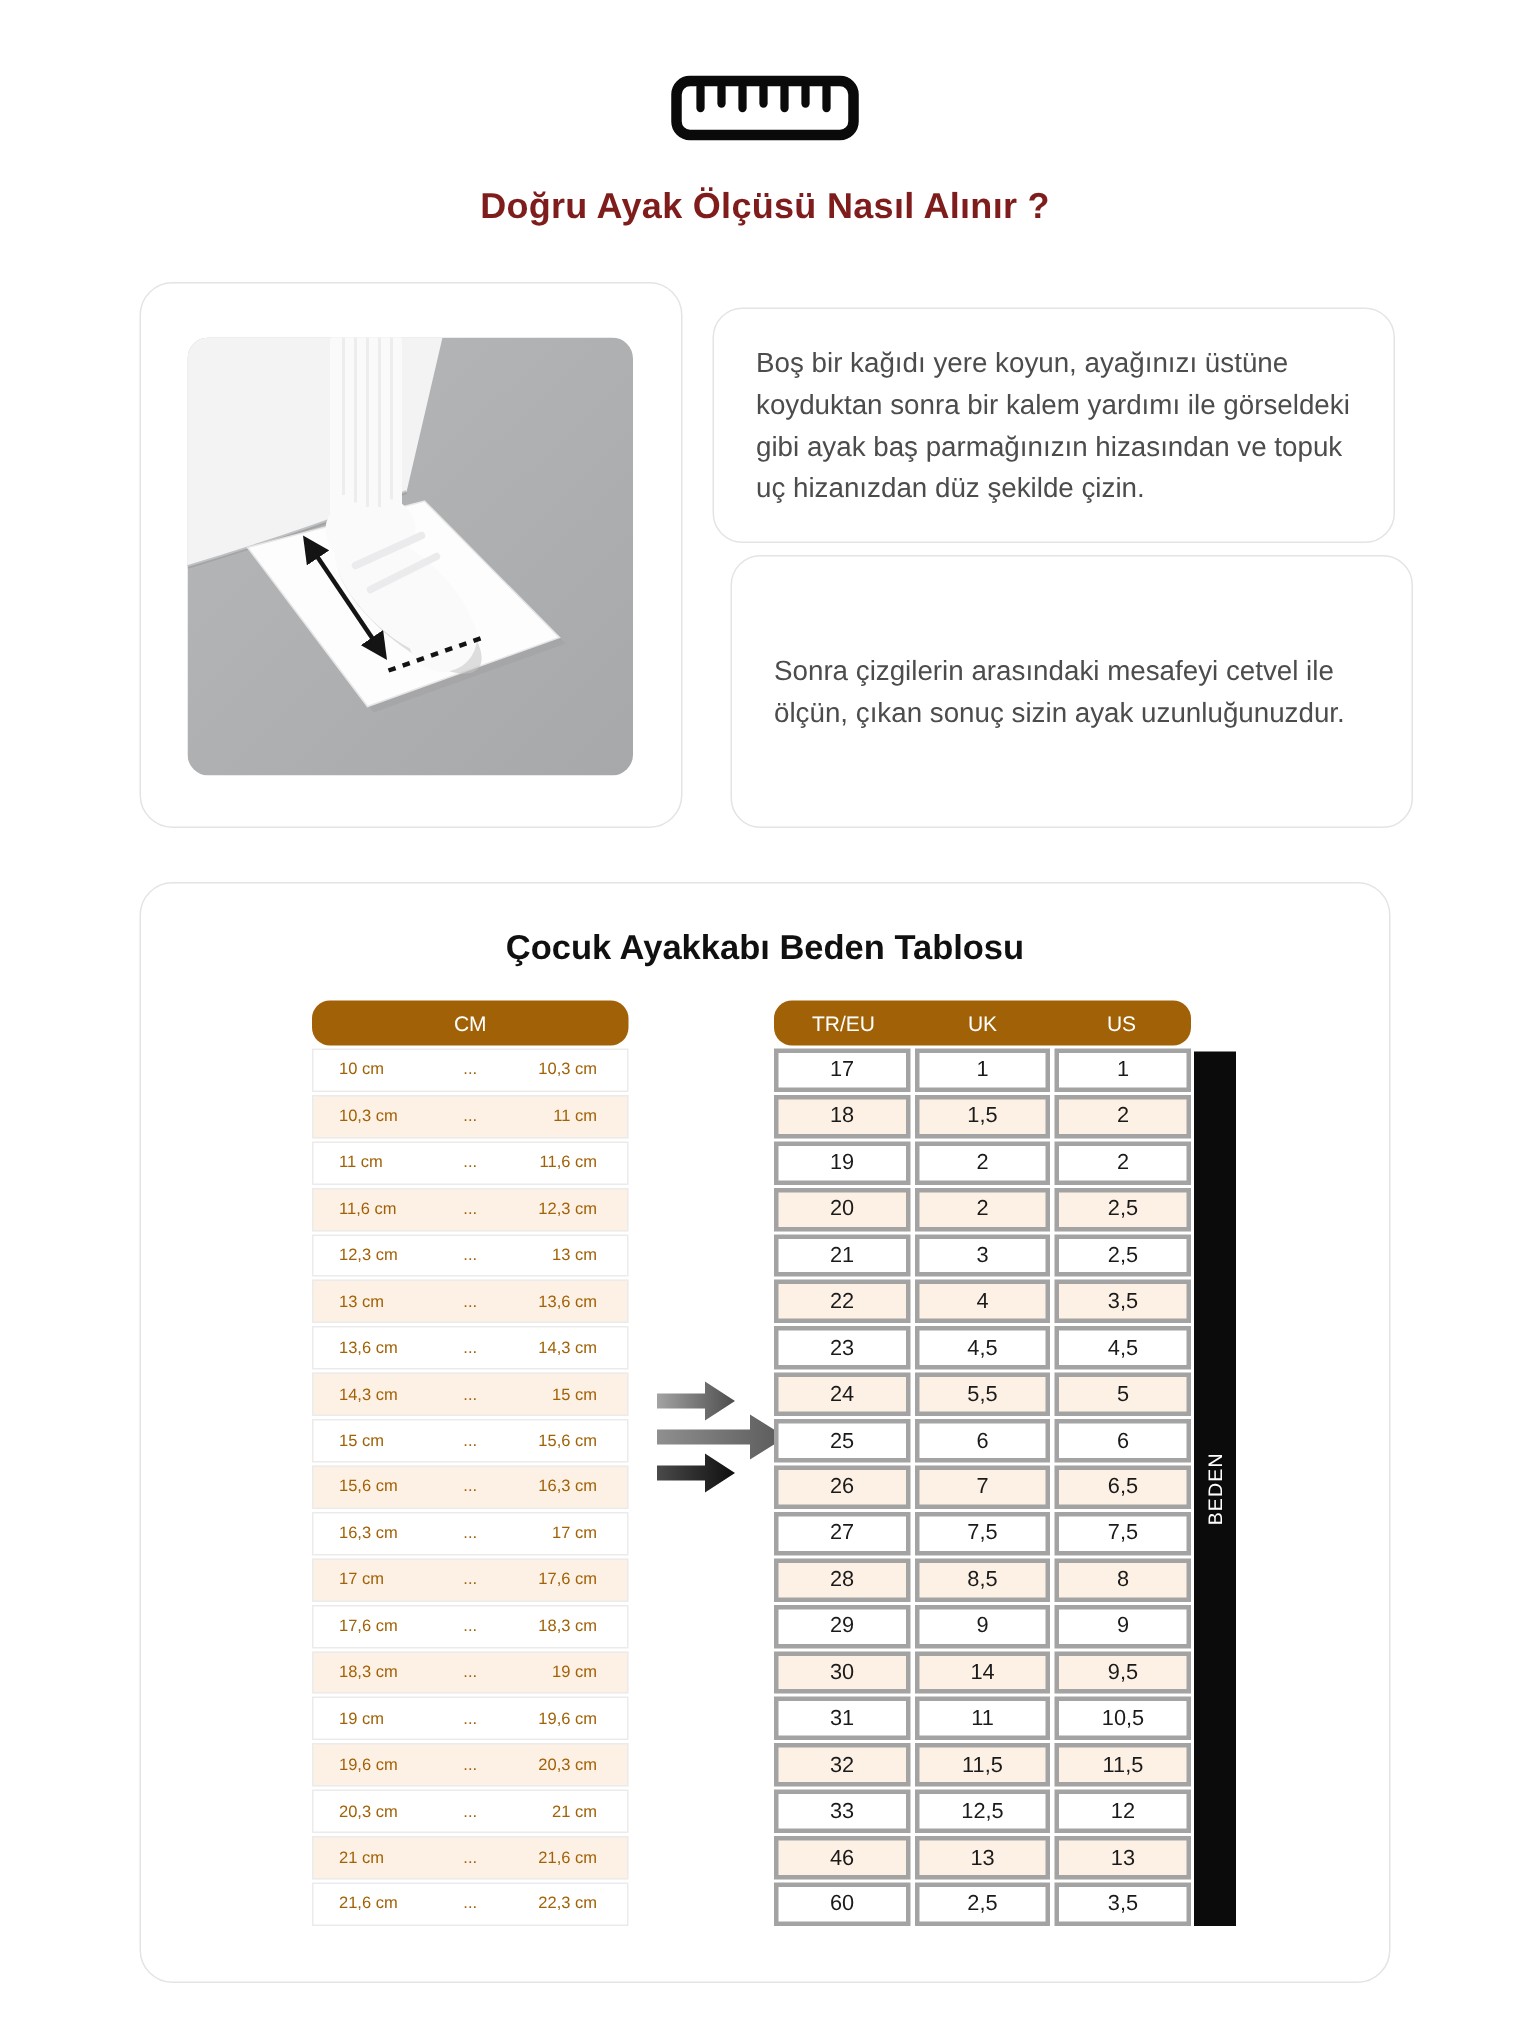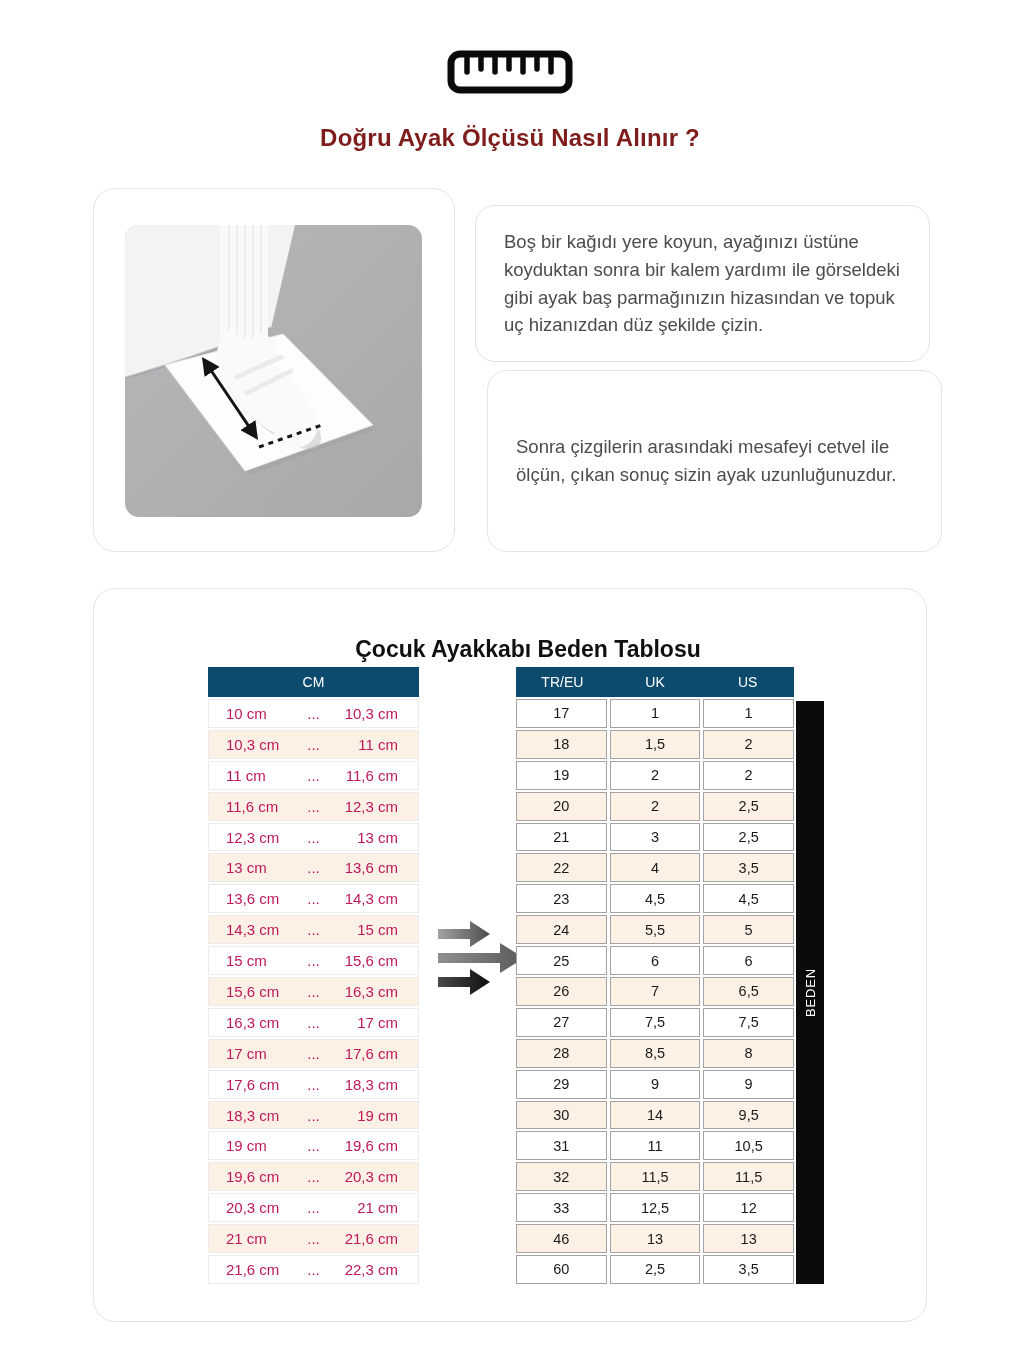--- a/index.html
+++ b/index.html
@@ -16,41 +16,41 @@
   .card { position: absolute; background: #ffffff; border: 1px solid #e4e4e4; border-radius: 22px; }
   .photo-card { left: 93px; top: 188px; width: 362px; height: 364px; }
   .photo-card svg { position: absolute; left: 31px; top: 36px; }
   .info-card { left: 475px; width: 455px; display: flex; align-items: center; padding: 0 28px; border-radius: 20px; }
   .info-card-1 { top: 193px; height: 157px; margin-top: 12px; }
   .info-card-2 { top: 370px; height: 182px; margin-left: 12px; }
   .info-card p { margin: 0; font-size: 18.5px; line-height: 1.5; color: #4c4c4c; }
 
   
   .table-card { left: 93px; top: 588px; width: 834px; height: 734px; }
-  .size-guide-title { position: absolute; top: 29px; left: 0; width: 100%; margin: 18px; text-align: center;
+  .size-guide-title { position: absolute; top: 29px; left: 0; width: 100%; margin: 0; text-align: center;
                       font-size: 23px; font-weight: 700; color: #101010; }
 
-  .table-header { height: 30px; margin-bottom: 2px; background: #0c4a6e; color: #ffffff;
-                  display: flex; align-items: center; justify-content: center; font-size: 14px; }
+  .table-header { height: 30px; margin-bottom: 2px; background: #a16207; color: #ffffff;
+                  display: flex; align-items: center; justify-content: center; font-size: 14px; border-radius: 12px; }
   .size-header { display: grid; grid-template-columns: repeat(3, 1fr); }
   .size-header span { text-align: center; }
 
   .cm-table { position: absolute; left: 114px; top: 78px; width: 211px; }
   .cm-body { display: grid; grid-auto-rows: 28.9px; row-gap: 2px; }
   .cm-row { display: grid; grid-template-columns: 1fr 34px 1fr; align-items: center;
-            border: 1px solid #ebebeb; background: #ffffff; font-size: 15px; color: #be185d; }
+            border: 1px solid #ebebeb; background: #ffffff; font-size: 11px; color: #a16207; }
   .cm-row.alt { background: var(--row-alt, #fdf1e6); }
   .cell-left { text-align: left; padding-left: 17px; }
   .cell-dots { text-align: center; }
   .cell-right { text-align: right; padding-right: 20px; }
 
   .size-table { position: absolute; left: 422px; top: 78px; width: 278px; }
   .size-body { display: grid; grid-template-columns: repeat(3, 1fr); grid-auto-rows: 28.9px; gap: 2px 3px; }
   .size-cell { display: flex; align-items: center; justify-content: center;
-               border: 1px solid #a3a3a3; background: #ffffff; font-size: 14.5px; color: #1a1a1a; }
+               border: 3px solid #a3a3a3; background: #ffffff; font-size: 14.5px; color: #1a1a1a; }
   .size-cell.alt { background: var(--row-alt, #fdf1e6); }
 
   .beden-bar { position: absolute; left: 702px; top: 112px; width: 28px; height: 583px; background: #0b0b0b;
                display: flex; align-items: center; justify-content: center; }
   .beden-label { transform: rotate(-90deg); color: #ffffff; font-size: 13px; letter-spacing: 0.8px; white-space: nowrap; }
 
   .arrows { position: absolute; left: 340px; top: 330px; }
 </style>
 </head>
 <body>

